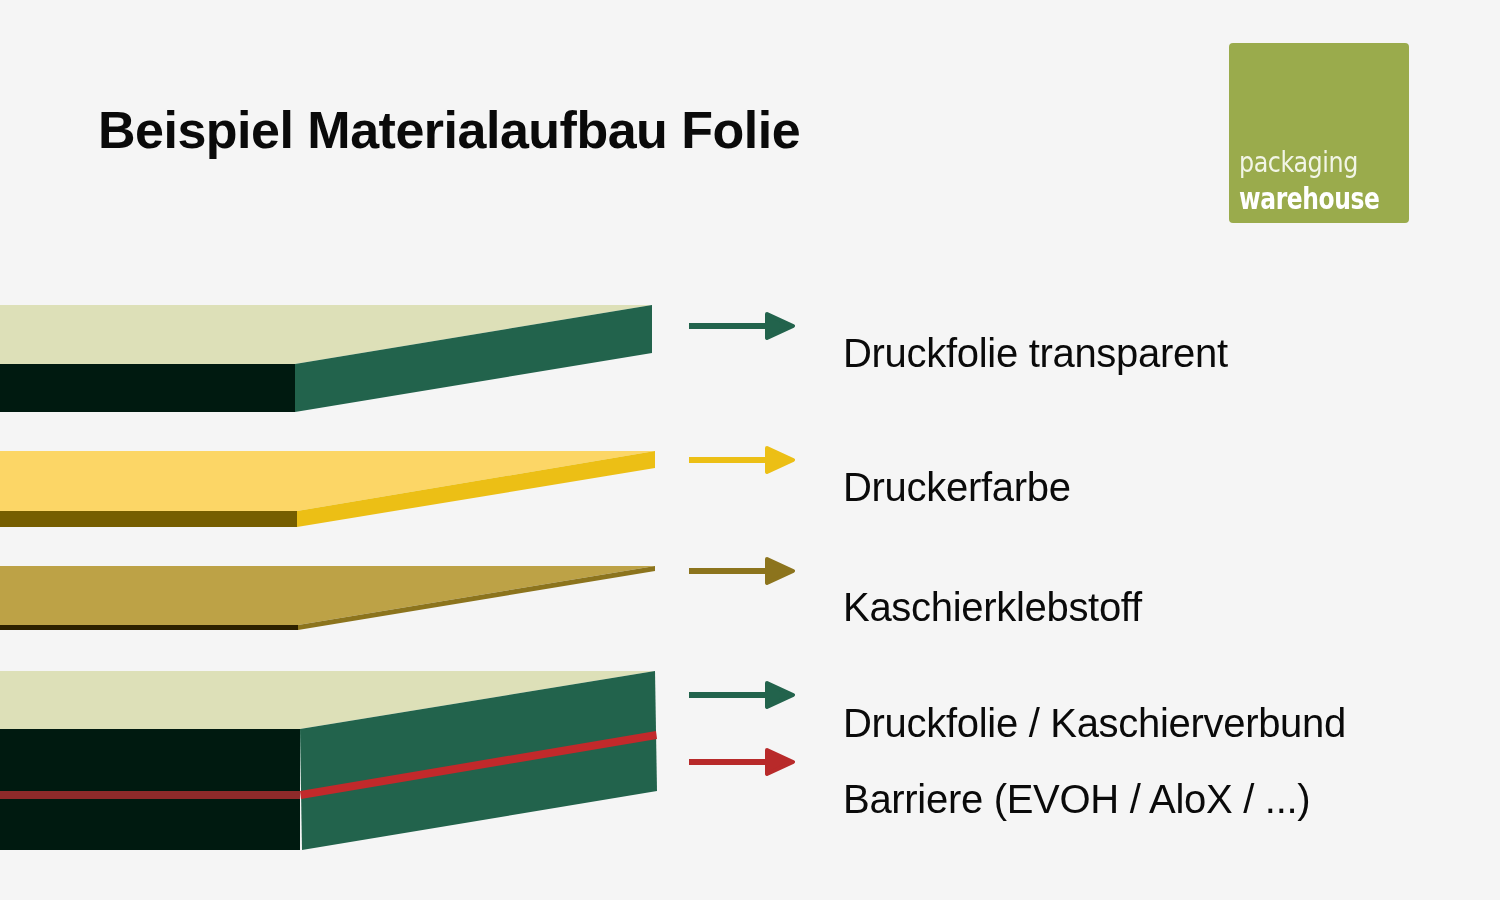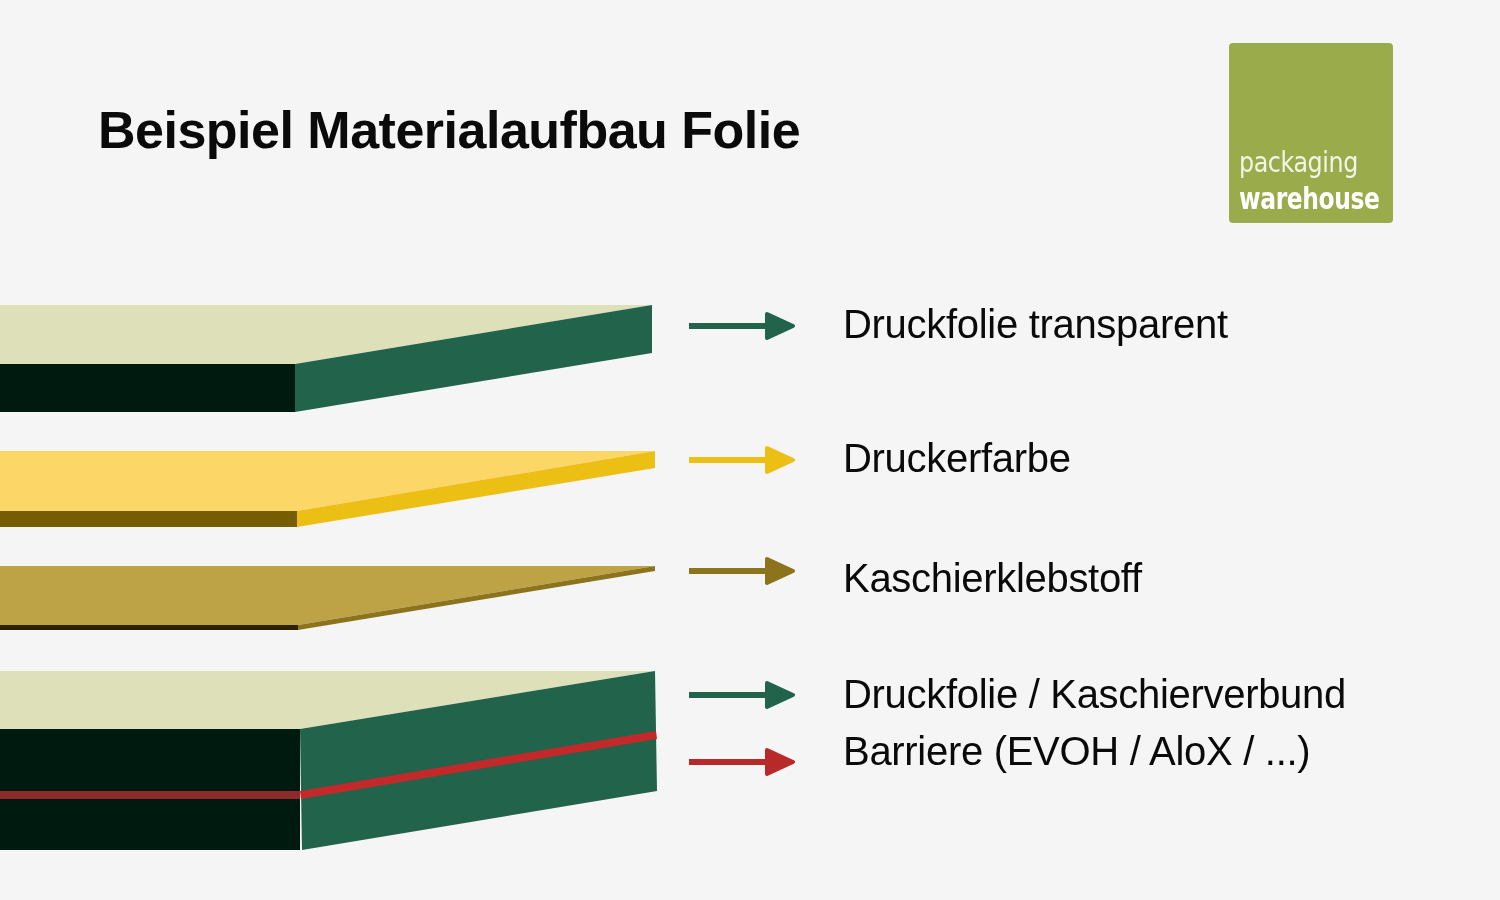--- a/index.html
+++ b/index.html
@@ -7,37 +7,37 @@
     width: 1500px; height: 900px; background: #f5f5f5;
     position: relative; overflow: hidden;
     font-family: "Liberation Sans", "DejaVu Sans", sans-serif;
   }
   .title {
     position: absolute; left: 90px; top: 92px;
     font-size: 52px; font-weight: bold; color: #0a0a0a;
     letter-spacing: -0.5px; margin: 8px;
   }
   .logo {
-    position: absolute; left: 1229px; top: 43px; width: 164px; height: 180px;
+    position: absolute; left: 1229px; top: 43px; width: 180px; height: 180px;
     background: #9aab4c; border-radius: 4px; text-align: right;
   }
   .logo .l1 {
     position: absolute; left: 10px; top: 102px; color: #f2f5e6;
     font-size: 29px; font-weight: normal; letter-spacing: -0.5px;
     font-family: "DejaVu Sans", sans-serif; transform: scaleX(0.82); transform-origin: left;
   }
   .logo .l2 {
     position: absolute; left: 10px; top: 138px; color: #ffffff;
     font-size: 30px; font-weight: bold; letter-spacing: -0.5px;
     font-family: "DejaVu Sans", sans-serif; transform: scaleX(0.78); transform-origin: left;
   }
   svg.layers { position: absolute; left: 0; top: 0; }
   .label {
     position: absolute; left: 843px; font-size: 40px; color: #0a0a0a;
-    white-space: nowrap; letter-spacing: -0.3px;
+    white-space: nowrap; letter-spacing: -0.3px; margin-top: 29px;
   }
   .arrow { position: absolute; left: 689px; width: 106px; height: 32px; }
 </style>
 </head>
 <body>
 
 <h1 class="title">Beispiel Materialaufbau Folie</h1>
 
 <div class="logo">
   <span class="l1">packaging</span>
@@ -93,13 +93,13 @@
 </svg>
 <svg class="arrow" style="top:746px" viewBox="0 0 106 32">
   <rect x="0" y="13" width="80" height="6" fill="#b82a2a"></rect>
   <polygon points="78,4 104,16 78,28" fill="#b82a2a" stroke="#b82a2a" stroke-width="4" stroke-linejoin="round"></polygon>
 </svg>
 
 <div class="label" style="top:302px">Druckfolie transparent</div>
 <div class="label" style="top:436px">Druckerfarbe</div>
 <div class="label" style="top:556px">Kaschierklebstoff</div>
 <div class="label" style="top:672px">Druckfolie / Kaschierverbund</div>
-<div class="label" style="top:729px">Barriere (EVOH / AloX / ...)</div>
+<div class="label" style="top:748px">Barriere (EVOH / AloX / ...)</div>
 
 </body></html>

